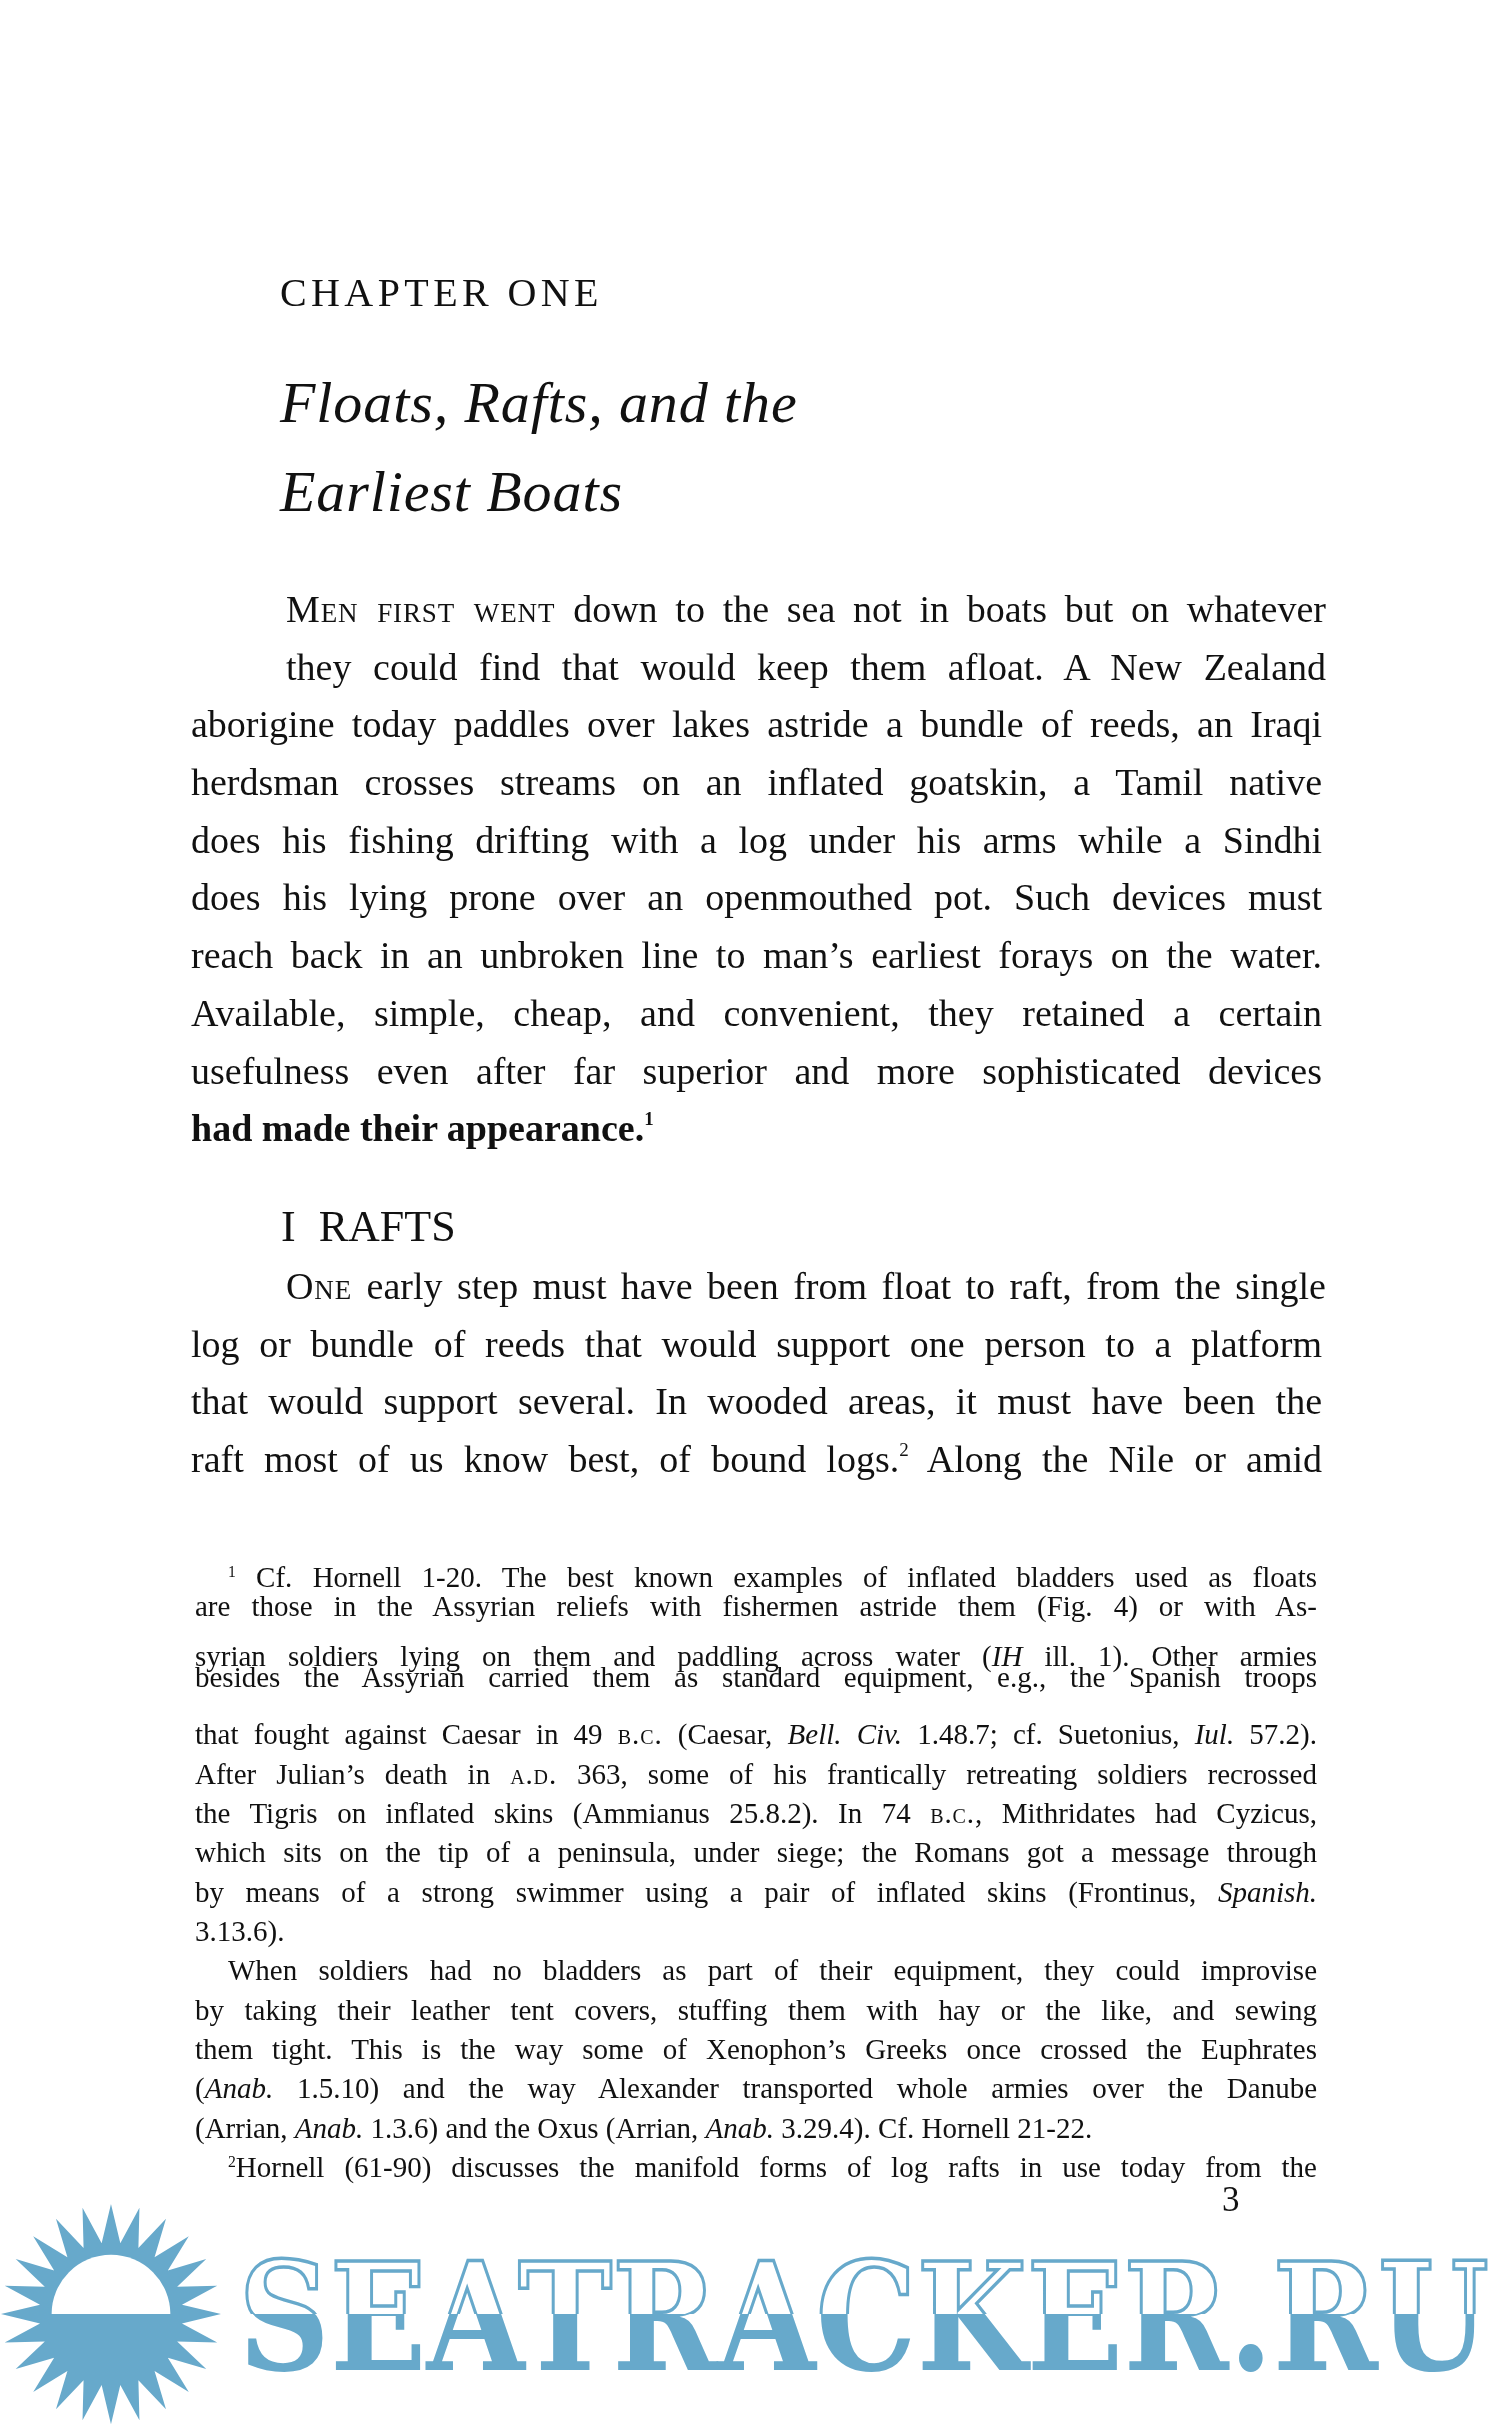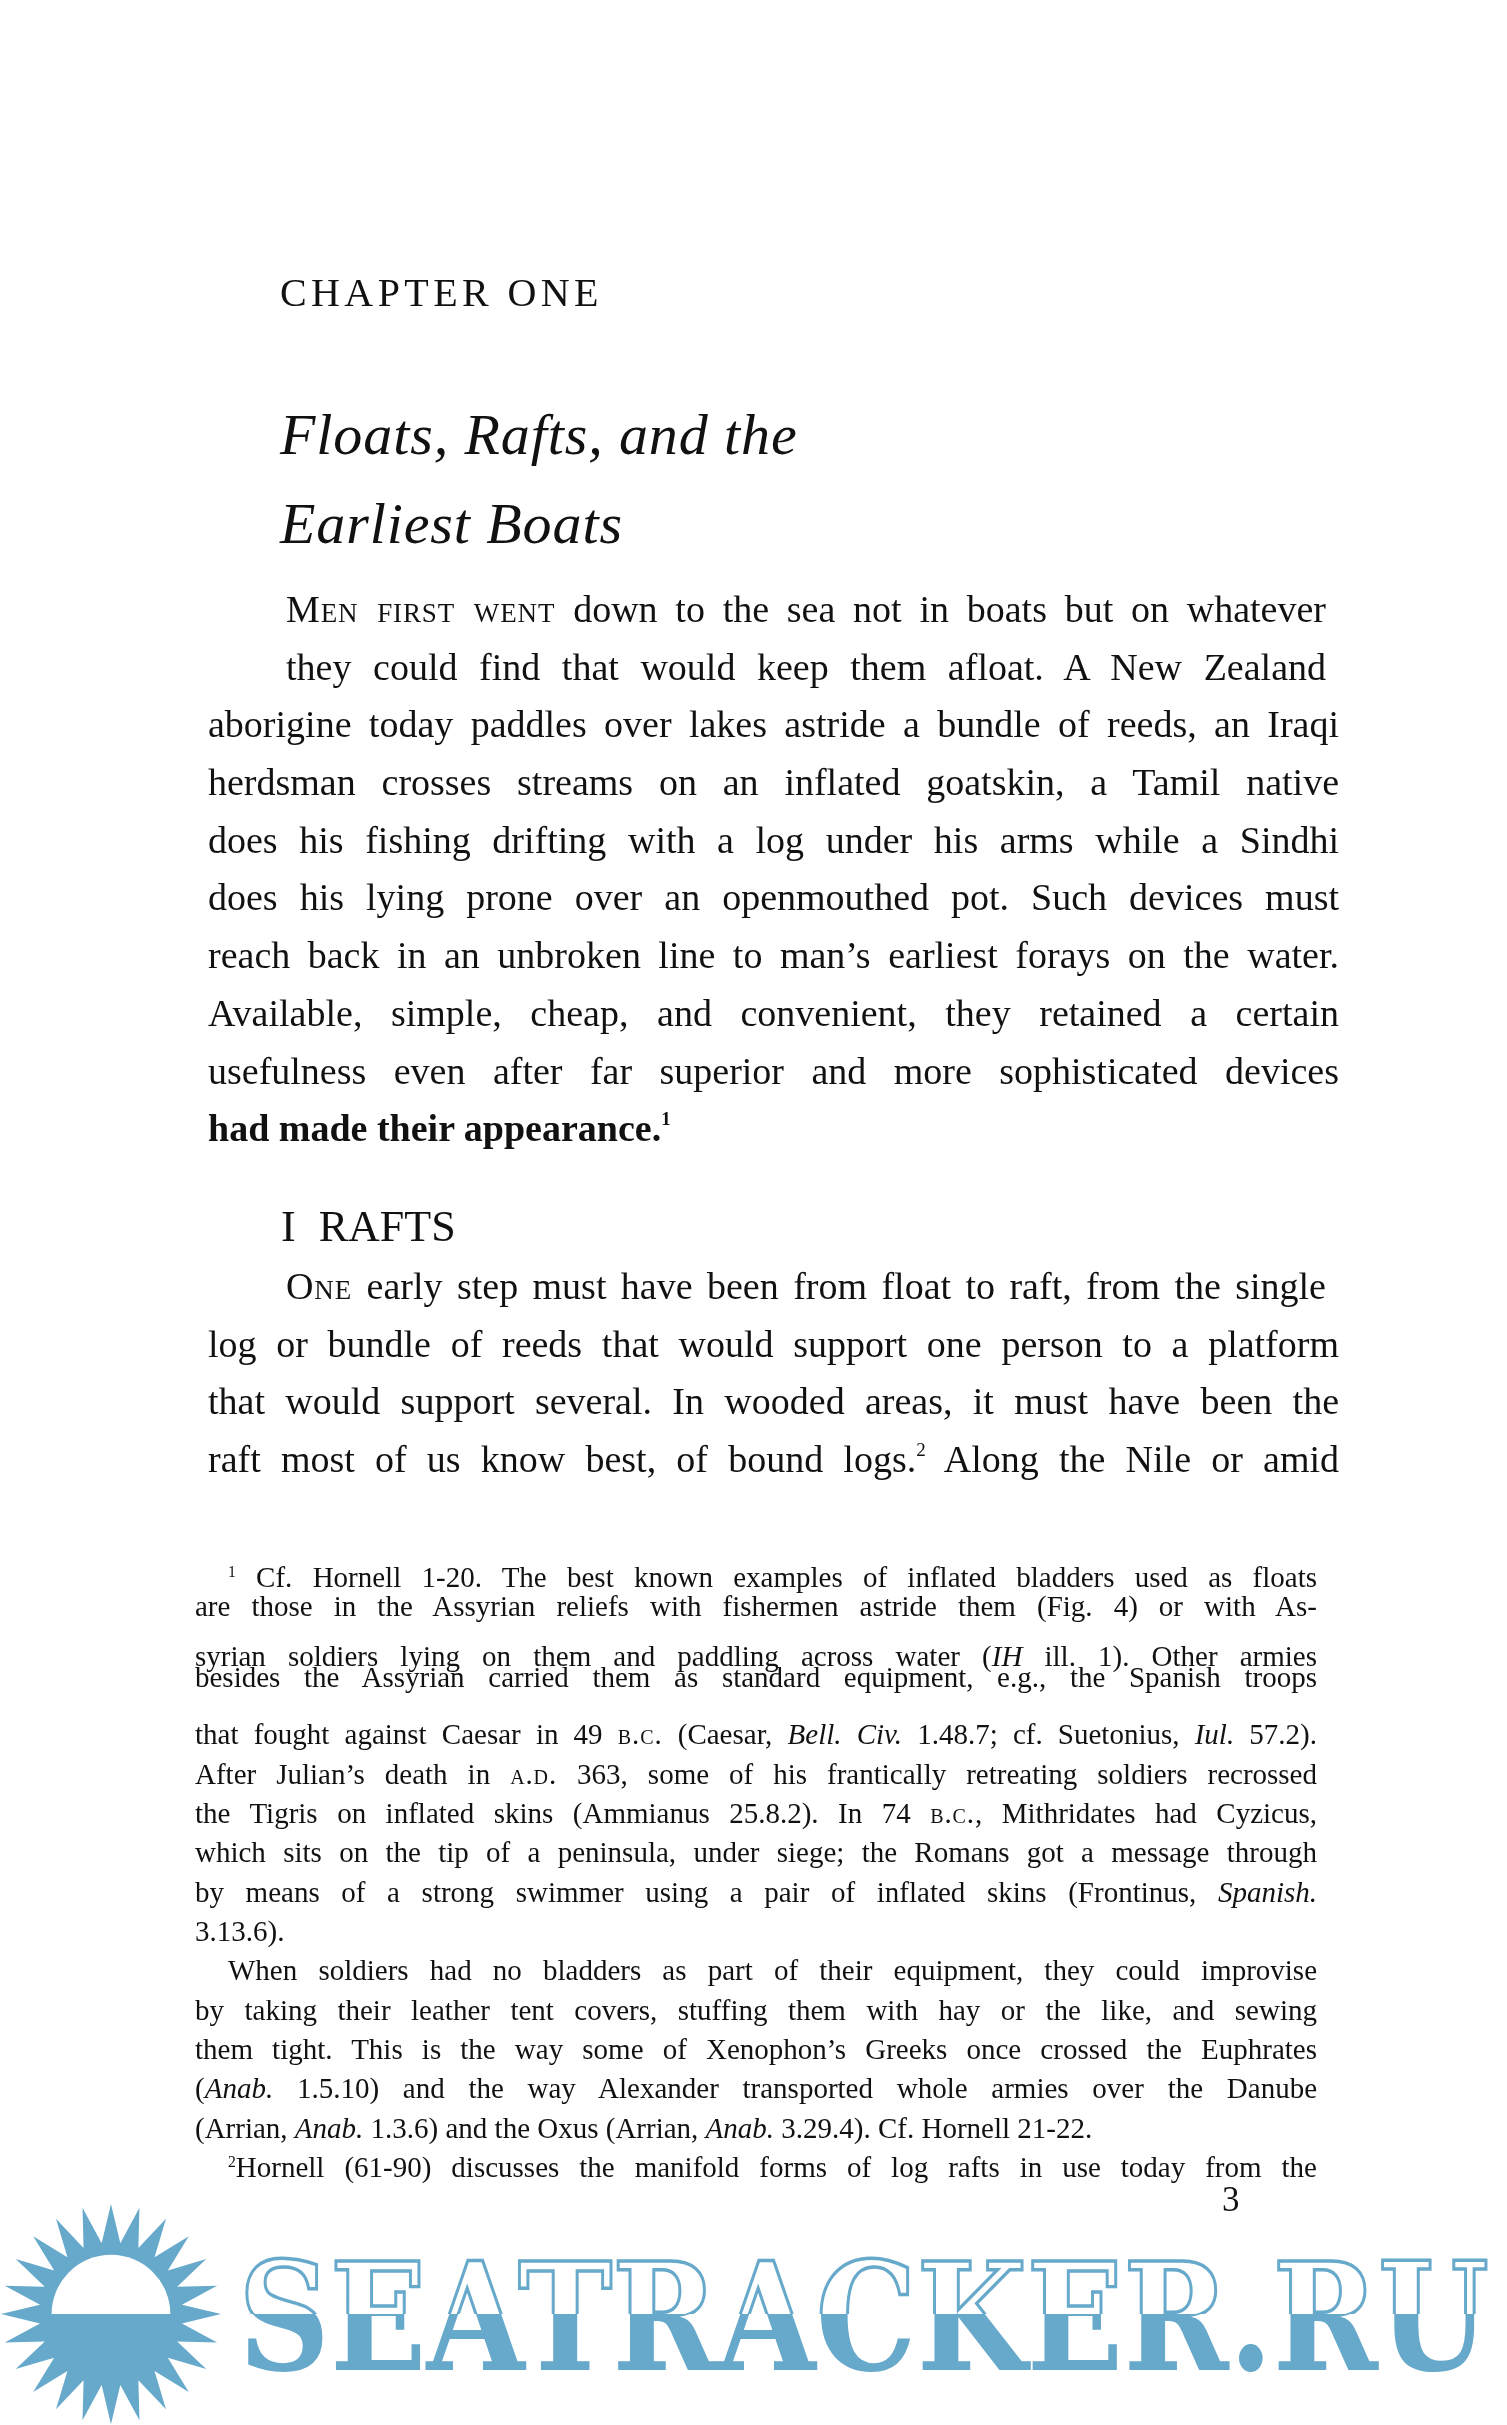--- a/index.html
+++ b/index.html
@@ -1,23 +1,23 @@
 <!DOCTYPE html>
 <html style="font-size:14px"><head>
 <meta charset="utf-8">
 <style>
   html, body { margin: 0; padding: 0; background: #ffffff; }
   body { width: 1508px; height: 2426px; position: relative; overflow: hidden; color: #111; font-family: "Liberation Serif", "DejaVu Serif", serif; }
   .abs { position: absolute; }
   .chapter-label { left: 280px; top: 273px; font-size: 40px; letter-spacing: 4.4px; line-height: 1; }
-  .chapter-title { left: 280px; font-style: italic; font-size: 58px; line-height: 1; letter-spacing: 0.9px; margin-top: 32px; }
+  .chapter-title { left: 280px; font-style: italic; font-size: 58px; line-height: 1; letter-spacing: 0.9px; }
   .t1 { top: 374px; }
   .t2 { top: 463px; }
   .body-block { left: 191px; width: 1131px; font-size: 38px; }
-  .line { position: absolute; left: 17px; width: 1131px; height: 58px; white-space: nowrap; text-align: justify; text-align-last: justify; line-height: 58px; }
+  .line { position: absolute; left: 0; width: 1131px; height: 58px; white-space: nowrap; text-align: justify; text-align-last: justify; line-height: 58px; }
   .line.indent { left: 95px; width: 1040px; }
   .line.last { text-align-last: left; font-weight: bold; }
   .sc { font-variant: small-caps; letter-spacing: 0.9px; }
   sup { font-size: 19px; vertical-align: 15.7px; line-height: 0; }
   .section-head { left: 281px; top: 1205px; font-size: 44px; line-height: 1; }
   .fn-block { left: 195px; width: 1122px; font-size: 29px; }
   .fn-line { position: absolute; left: 0; width: 1122px; height: 39px; line-height: 39px; white-space: nowrap; text-align: justify; text-align-last: justify; }
   .fn-line.indent { left: 33px; width: 1089px; }
   .fn-line.last { text-align-last: left; }
   .fn-line sup { font-size: 15.7px; vertical-align: 10.5px; }

